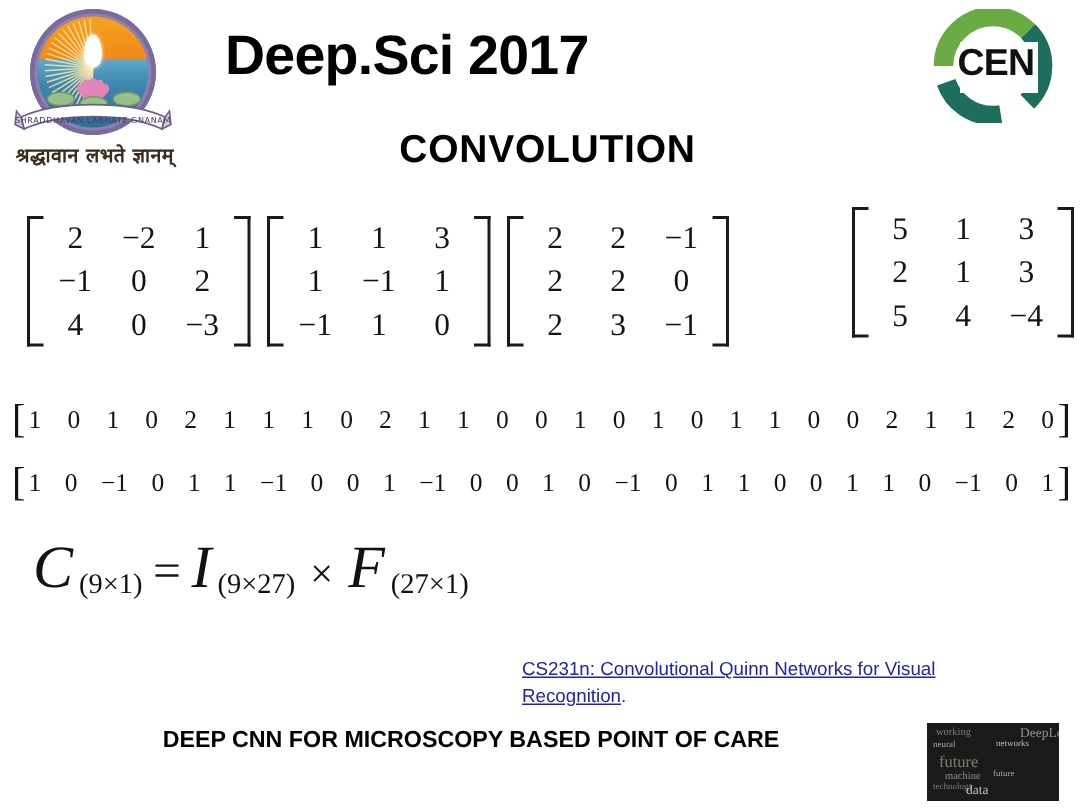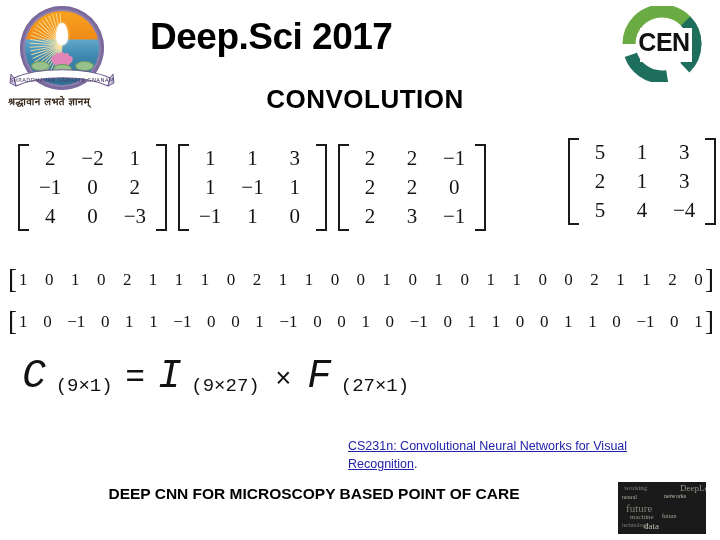--- a/index.html
+++ b/index.html
@@ -124,23 +124,23 @@
     top: 62px;
     width: 108px;
     height: 26px;
   }
   .emblem-banner svg { display: block; }
   .emblem-motto {
     position: absolute;
     left: 0;
     top: 88px;
     width: 108px;
-    text-align: left;
+    text-align: right;
     font-family: "DejaVu Sans", sans-serif;
-    font-size: 10px;
+    font-size: 13px;
     font-weight: bold;
     color: #3a2a1c;
     letter-spacing: .3px;
     white-space: nowrap;
   }
 
   .title-main {
     position: absolute;
     left: 150px;
     top: 18px;
@@ -257,21 +257,21 @@
     text-align: center;
     display: inline-block;
   }
   #vector-row-1 { top: 134px; }
   #vector-row-2 { top: 176px; }
 
   .equation {
     position: absolute;
     left: 22px;
     top: 222px;
-    font-family: Liberation Mono, monospace;
+    font-family: Liberation Serif, serif;
     color: #121212;
     white-space: nowrap;
   }
   .equation .sym {
     font-style: italic;
     font-size: 40px;
   }
   .equation .dim {
     font-size: 19px;
     vertical-align: -4px;
@@ -591,21 +591,21 @@
     <span class="op">=</span>
     <span class="sym">I</span>
     <span class="dim">(9×27)</span>
     <span class="times">×</span>
     <span class="sym">F</span>
     <span class="dim">(27×1)</span>
   </div>
 </div>
 
 <div class="citation">
-  <a href="#">CS231n: Convolutional Neural Networks for Visual Recognition</a><span class="period">.</span>
+  <a href="#">CS231n: Convolutional Quinn Networks for Visual Recognition</a><span class="period">.</span>
 </div>
 
 <div class="footer">
   <div class="footer-caption">
     <div>DEEP CNN FOR MICROSCOPY BASED POINT OF CARE</div>
   </div>
   <div class="footer-thumb" id="footer-thumb">
       <span class="wc" style="left: 6px; top: 3px; font-size: 7px; opacity: 0.55;">working</span>
       <span class="wc" style="left: 30px; top: 2px; font-size: 9px; opacity: 0.67; padding-left: 32px;">DeepLearning</span>
       <span class="wc" style="left: 4px; top: 12px; font-size: 6px; opacity: 0.79;">neural</span>

